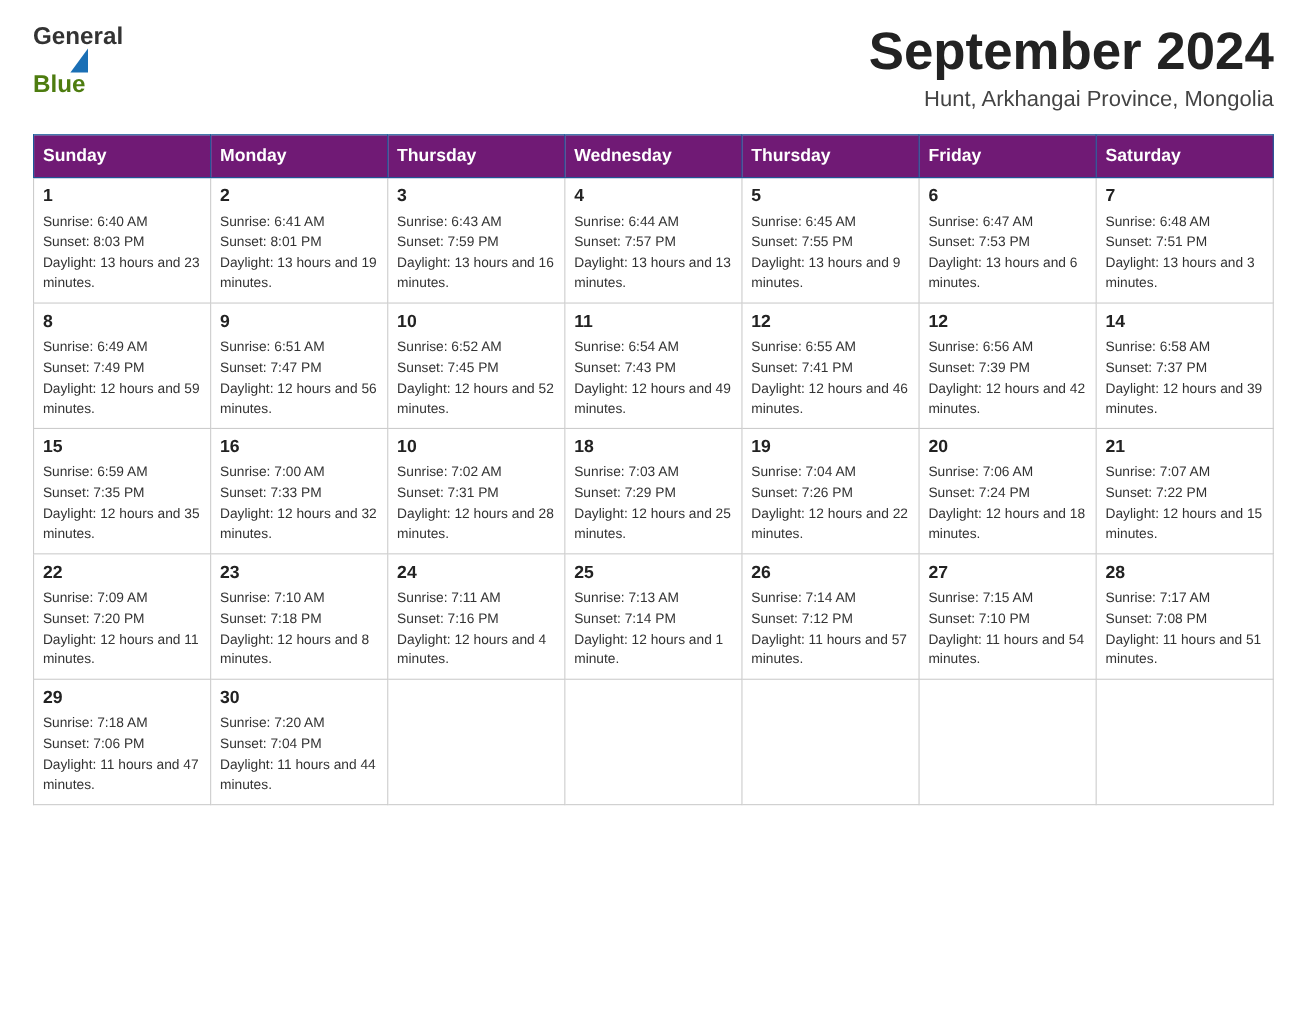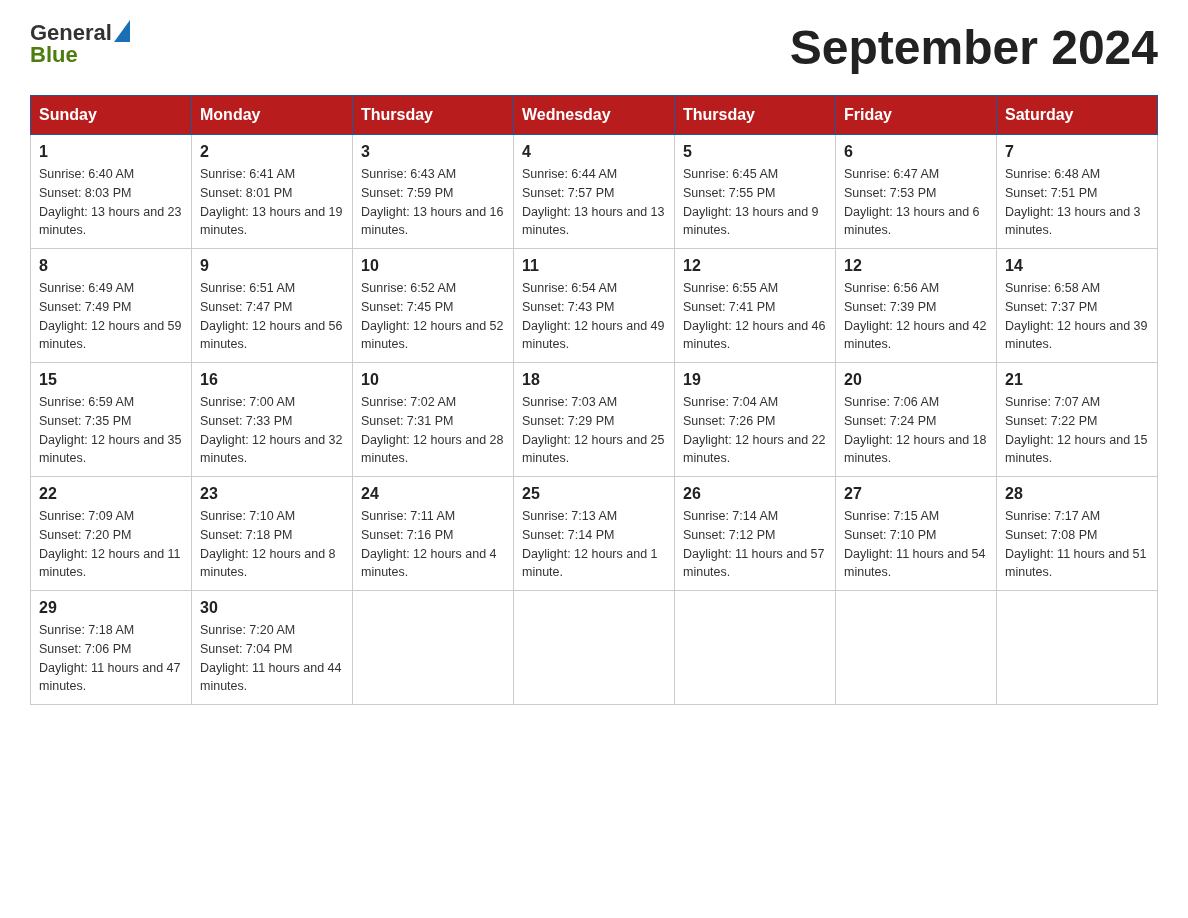--- a/index.html
+++ b/index.html
@@ -57,21 +57,21 @@
       font-size: 20px;
       color: #444;
       margin-top: 4px;
     }
     .calendar {
       width: 100%;
       border-collapse: collapse;
       border: 1px solid #ccc;
     }
     .calendar th {
-      background-color: #b91c1c;
+      background-color: #701a75;
       color: #fff;
       font-size: 16px;
       font-weight: bold;
       padding: 10px 8px;
       text-align: left;
       border: 1px solid #1a5a9a;
     }
     .calendar td {
       vertical-align: top;
       border: 1px solid #ccc;
@@ -99,29 +99,30 @@
     .week-row td {
       background: #fff;
     }
   </style>
 </head>
 <body>
 
 <div class="header">
   <div class="logo">
     <div class="logo-right">
-      <div style="display:flex;align-items:center;">
+      <div style="display:flex;align-items:center;flex-direction:column;">
         <span class="logo-text-general">General</span>
         <div class="logo-triangle"></div>
       </div>
       <span class="logo-text-blue" style="margin-top:-4px;">Blue</span>
     </div>
   </div>
   <div class="title-section">
     <div class="calendar-title">September 2024</div>
+    <div class="calendar-subtitle">Hunt, Arkhangai Province, Mongolia</div>
   </div>
 </div>
 
 <table class="calendar">
   <thead>
     <tr>
       <th>Sunday</th>
       <th>Monday</th>
       <th>Thursday</th>
       <th>Wednesday</th>

